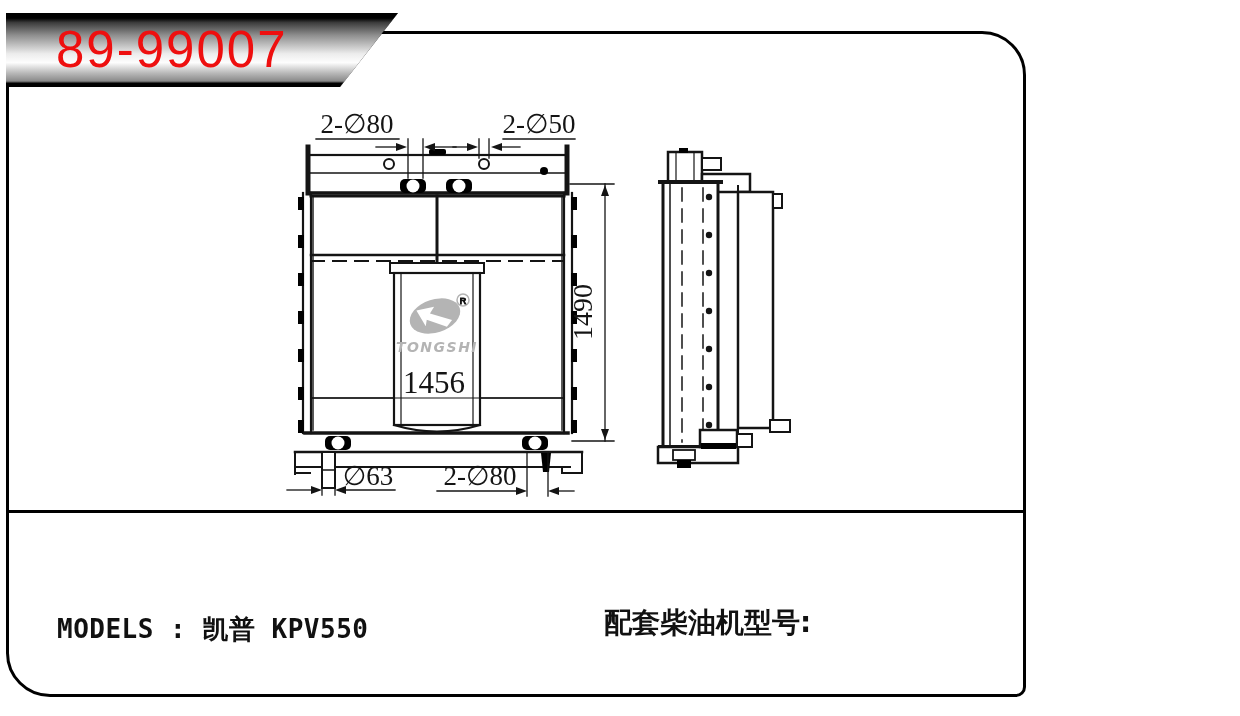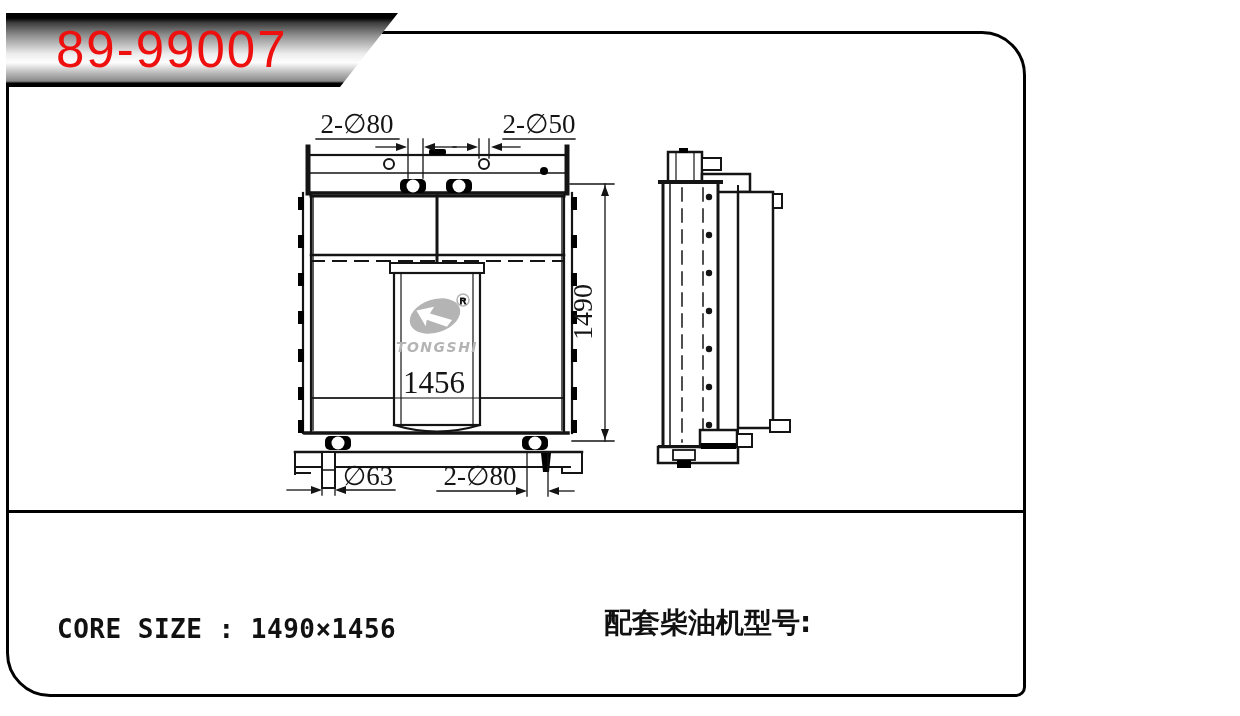--- a/index.html
+++ b/index.html
@@ -10,21 +10,21 @@
   .frame{position:absolute;left:6px;top:31px;width:1014px;height:660px;
          border:3px solid #000;border-radius:44px 44px 10px 44px;background:#fff;}
 
   
   .divider{position:absolute;left:6px;top:510px;width:1020px;height:3px;background:#000;}
 
   
   .banner{position:absolute;left:6px;top:13px;width:392px;height:74px;
           clip-path:polygon(0 0,392px 0,334px 74px,0 74px);
           background:linear-gradient(180deg,#000 0%,#000 7%,#3c3c3c 13%,#8e8e8e 30%,
-                     #ececec 55%,#fdfdfd 67%,#b5b5b5 82%,#8a8a8a 92%,#000 95%,#000 100%);padding-left:19px;}
+                     #ececec 55%,#fdfdfd 67%,#b5b5b5 82%,#8a8a8a 92%,#000 95%,#000 100%);}
   .banner::after{content:"";position:absolute;top:-4px;bottom:-4px;right:24px;width:5px;
           background:#000;transform:skewX(-38deg);}
   .banner .pn{position:absolute;left:50px;top:0;line-height:74px;font-size:51px;
           letter-spacing:2px;color:#ee0f0f;font-family:"Liberation Sans",sans-serif;}
 
   svg text{font-family:"Liberation Serif",serif;fill:#141414;}
   svg .logo-txt{font-family:"DejaVu Sans",sans-serif;font-weight:bold;font-style:italic;
           fill:#b4b4b4;letter-spacing:1.5px;}
 
   .spec-left{position:absolute;left:57px;top:547px;font-family:"DejaVu Sans Mono",monospace;
@@ -229,20 +229,21 @@
     <rect x="701" y="443" width="35" height="6" fill="#000" stroke="none"></rect>
     <rect x="737" y="434" width="15" height="13" stroke-width="2" fill="#fff"></rect>
   </g>
 </svg>
 
 <div class="banner">
   <span class="pn">89-99007</span>
 </div>
 
 <div class="spec-left">
+  <div>MODELS : 凯普 KPV550</div>
   <div>CORE SIZE : 1490×1456</div>
   
 </div>
 
 <div class="spec-right">
   <div>配套柴油机型号:</div>
   
   
   
 </div>

